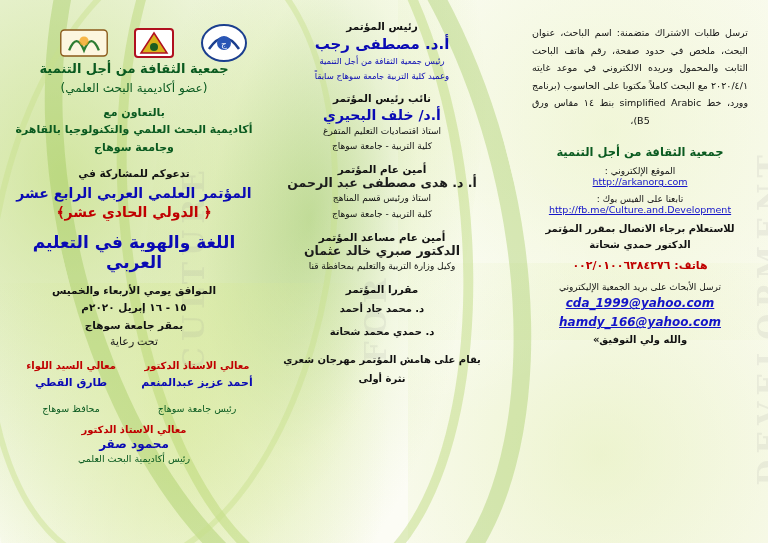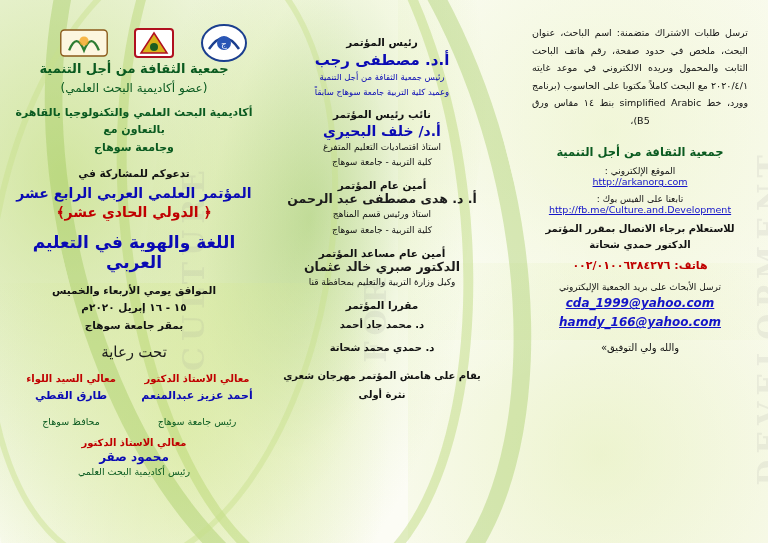--- a/index.html
+++ b/index.html
@@ -59,40 +59,40 @@
   .wm-c{left:600px;top:300px;font-size:30px;transform:rotate(-90deg);}
 
   
   .logos{position:absolute;left:50px;top:22px;width:200px;height:42px;display:flex;gap:18px;align-items:center;}
   .logo{width:52px;height:40px;display:flex;align-items:center;justify-content:center;}
   .logo svg{display:block;}
 
   
   .col{position:absolute;text-align:center;}
   .col-right{right:14px;top:24px;width:228px;}
-  .col-mid{left:266px;top:30px;width:232px;}
+  .col-mid{left:266px;top:14px;width:232px;}
   .col-left{left:8px;top:60px;width:252px;}
 
   .ar{font-family:"DejaVu Sans","Liberation Sans",sans-serif;direction:rtl;}
 
   
   .intro{
     font-size:9.5px;line-height:1.85;color:#111;text-align:justify;
     text-align-last:center;direction:rtl;padding:0 6px;
   }
   .r-title{color:#0a5a20;font-weight:bold;font-size:11.5px;margin-top:16px;}
   .r-row{font-size:9px;color:#111;margin-top:7px;direction:rtl;}
   .r-row .lbl{color:#111;}
   .link{color:#1414c8;text-decoration:underline;font-size:9.5px;word-break:break-all;}
   .r-note{font-size:10px;color:#111;margin-top:8px;font-weight:bold;}
   .r-person{font-size:10px;color:#111;margin-top:5px;font-weight:bold;}
   .phone{color:#c00000;font-weight:bold;font-size:11px;margin-top:9px;letter-spacing:0.5px;}
   .r-send{font-size:9px;color:#111;margin-top:10px;}
   .mail{color:#1414c8;font-weight:bold;font-size:12px;font-style:italic;margin-top:5px;text-decoration:underline;}
-  .closing{font-size:10px;color:#111;margin-top:12px;font-weight:normal;}
+  .closing{font-size:10px;color:#111;margin-top:4px;font-weight:bold;}
 
   
   .m-head{font-size:10.5px;color:#111;font-weight:bold;margin-top:6px;}
   .m-name{color:#0a0ab4;font-weight:bold;font-size:15px;margin-top:3px;}
   .m-name.sm{font-size:14px;}
   .m-sub{color:#0a0ab4;font-size:8.5px;line-height:1.5;margin-top:2px;}
   .m-sub2{color:#111;font-size:9px;line-height:1.55;margin-top:2px;}
   .m-blk{margin-top:9px;}
   .m-dark{color:#1b1b1b;font-weight:bold;font-size:12.5px;}
   .m-list{font-size:10px;color:#111;line-height:1.9;margin-top:4px;font-weight:bold;}
@@ -100,21 +100,21 @@
 
   
   .l-soc{color:#0a5a20;font-weight:bold;font-size:13px;line-height:1.45;}
   .l-sub{color:#0a5a20;font-size:12px;margin-top:2px;}
   .l-coop{color:#0a5a20;font-size:11px;font-weight:bold;margin-top:9px;line-height:1.6;}
   .l-invite{color:#111;font-size:10.5px;margin-top:10px;font-weight:bold;}
   .l-conf{color:#0a0ab4;font-weight:bold;font-size:14px;margin-top:6px;}
   .l-num{color:#c00000;font-weight:bold;font-size:14px;margin-top:3px;}
   .l-theme{color:#0a0ab4;font-weight:bold;font-size:17px;margin-top:12px;}
   .l-date{color:#111;font-size:10.5px;margin-top:10px;font-weight:bold;line-height:1.7;}
-  .l-sig{color:#1b1b1b;font-size:15px;margin-top:8px;font-family:Liberation Sans, sans-serif;}
+  .l-sig{color:#1b1b1b;font-size:11px;margin-top:0;font-family:Liberation Serif, serif;}
   .l-grid{margin-top:10px;display:flex;flex-direction:row-reverse;justify-content:center;gap:14px;}
   .l-cell{width:112px;}
   .l-cell .t{color:#c00000;font-weight:bold;font-size:10px;line-height:1.6;}
   .l-cell .n{color:#0a0ab4;font-weight:bold;font-size:11px;margin-top:2px;}
   .l-cell .p{color:#0a5a20;font-size:9.5px;margin-top:14px;}
   .l-one{margin-top:10px;}
   .l-one .t{color:#c00000;font-weight:bold;font-size:10px;}
   .l-one .n{color:#0a0ab4;font-weight:bold;font-size:12px;margin-top:2px;}
   .l-one .p{color:#0a5a20;font-size:9.5px;margin-top:2px;}
 </style>
@@ -227,22 +227,22 @@
 
     <div class="m-foot">يقام على هامش المؤتمر مهرجان شعري</div>
     <div class="m-foot" style="margin-top:2px">نثرة أولى</div>
   </div>
 
   <div class="col col-left ar">
     <div class="l-soc">جمعية الثقافة من أجل التنمية</div>
     <div class="l-sub">(عضو أكاديمية البحث العلمي)</div>
 
     <div class="l-coop">
+      <div>بالتعاون مع</div>
       <div>أكاديمية البحث العلمي والتكنولوجيا بالقاهرة</div>
-      <div>بالتعاون مع</div>
       <div>وجامعة سوهاج</div>
     </div>
 
     <div class="l-invite">تدعوكم للمشاركة في</div>
     <div class="l-conf">المؤتمر العلمي العربي الرابع عشر</div>
     <div class="l-num">﴿ الدولي الحادي عشر﴾</div>
     <div class="l-theme">اللغة والهوية في التعليم العربي</div>
 
     <div class="l-date">
       <div>الموافق يومي الأربعاء والخميس</div>

